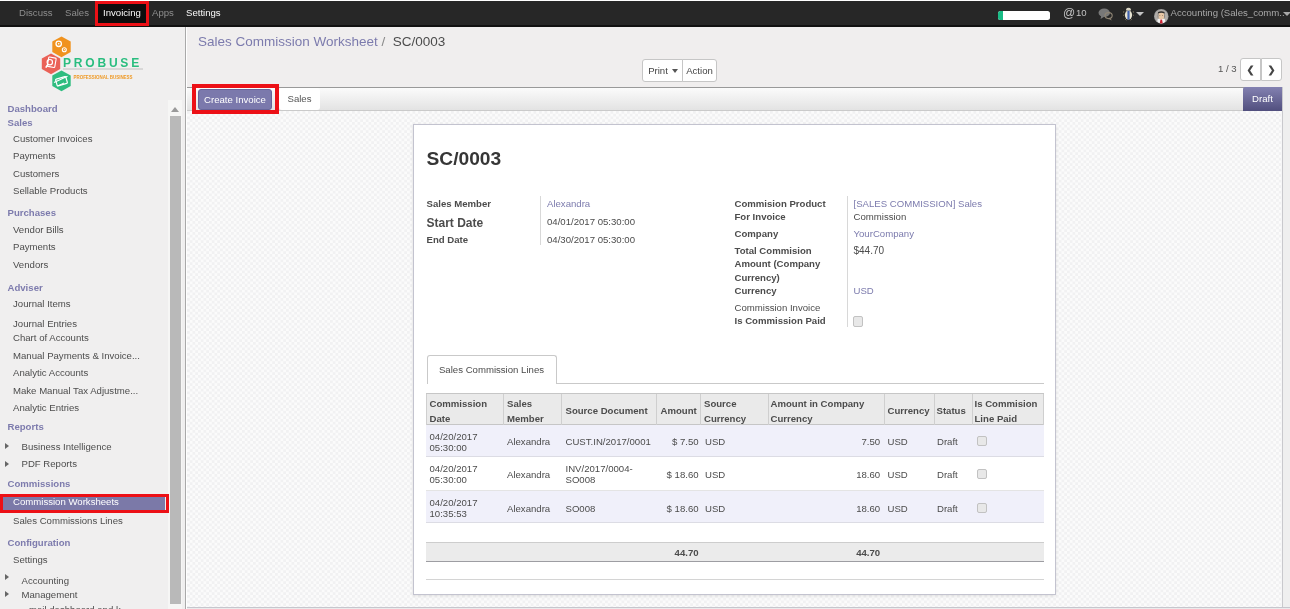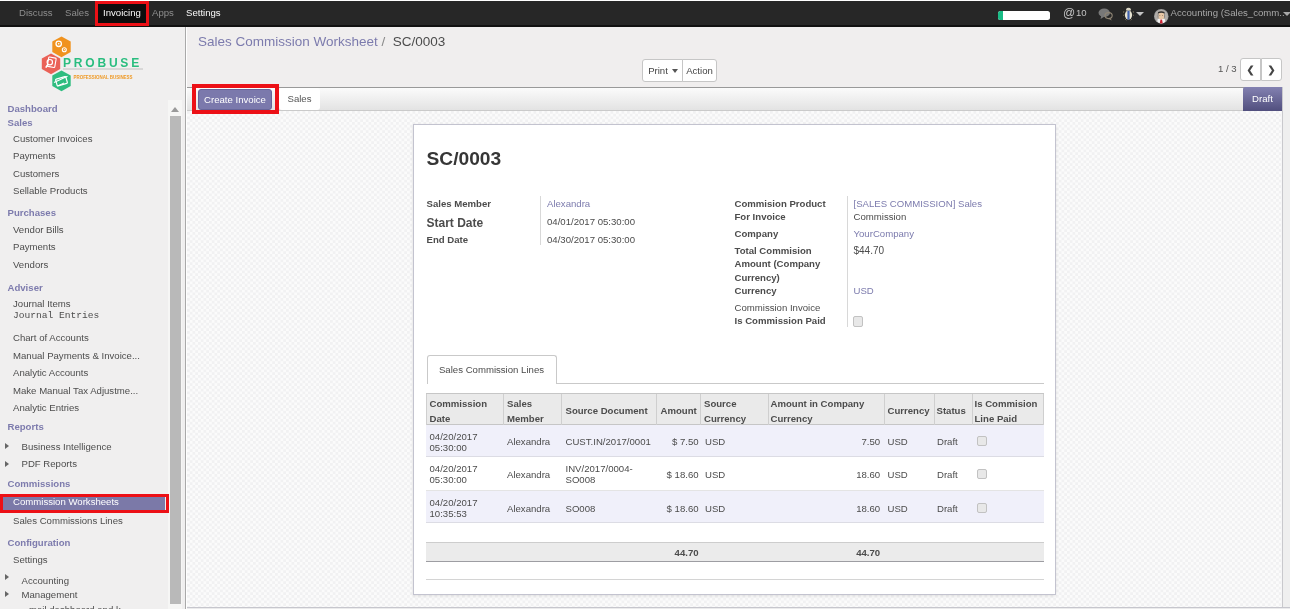--- a/index.html
+++ b/index.html
@@ -142,21 +142,21 @@
   <span class="si" style="top:105.5px;">Customer Invoices</span>
   <span class="si" style="top:123px;">Payments</span>
   <span class="si" style="top:140.5px;">Customers</span>
   <span class="si" style="top:158px;">Sellable Products</span>
   <span class="sh" style="top:180px;">Purchases</span>
   <span class="si" style="top:196.5px;">Vendor Bills</span>
   <span class="si" style="top:214px;">Payments</span>
   <span class="si" style="top:231.5px;">Vendors</span>
   <span class="sh" style="top:254.5px;">Adviser</span>
   <span class="si" style="top:270.5px;">Journal Items</span>
-  <span class="si" style="top:283px;font-family:Liberation Mono, monospace;">Journal Entries</span>
+  <span class="si" style="top:291px;">Journal Entries</span>
   <span class="si" style="top:305px;">Chart of Accounts</span>
   <span class="si" style="top:322.5px;">Manual Payments &amp; Invoice...</span>
   <span class="si" style="top:340px;">Analytic Accounts</span>
   <span class="si" style="top:357.5px;">Make Manual Tax Adjustme...</span>
   <span class="si" style="top:375px;">Analytic Entries</span>
   <span class="sh" style="top:393.5px;">Reports</span>
   <span class="arr" style="top:416px;"></span>
   <span class="si2" style="top:413.5px;">Business Intelligence</span>
   <span class="arr" style="top:433.5px;"></span>
   <span class="si2" style="top:431px;">PDF Reports</span>

